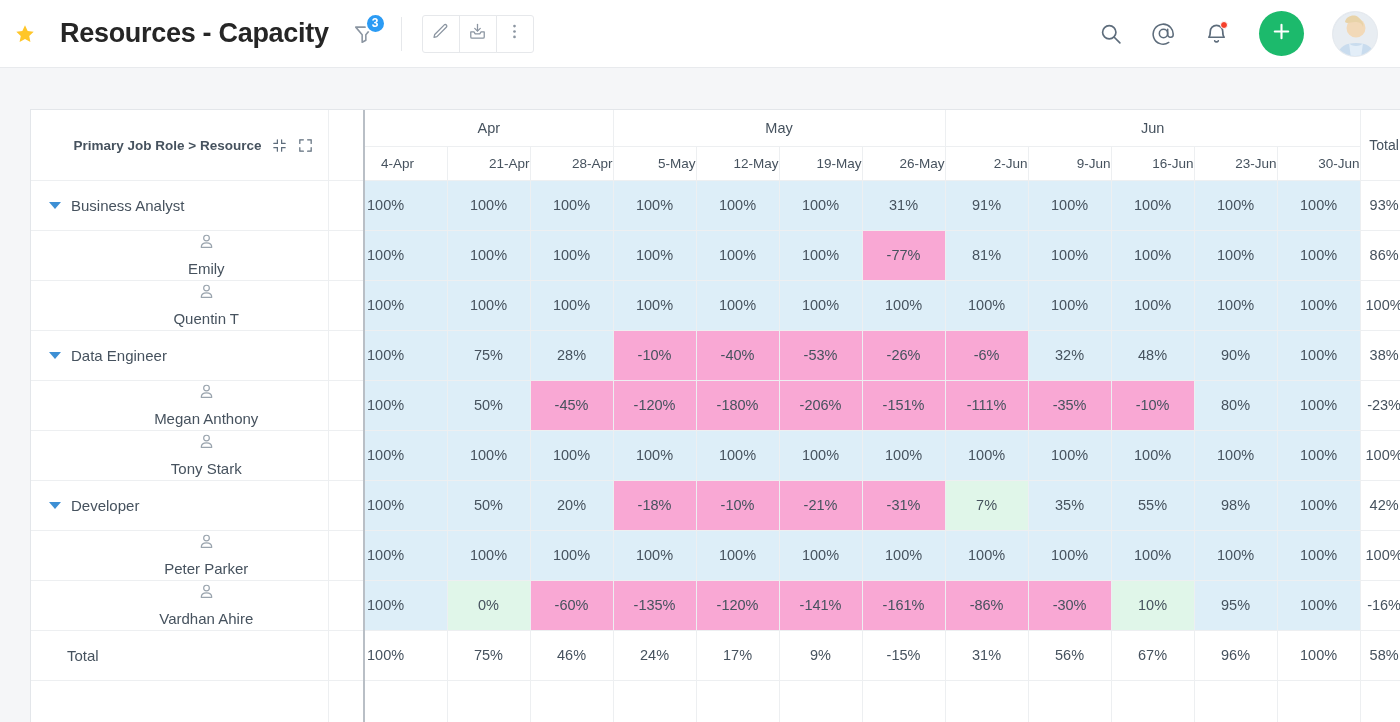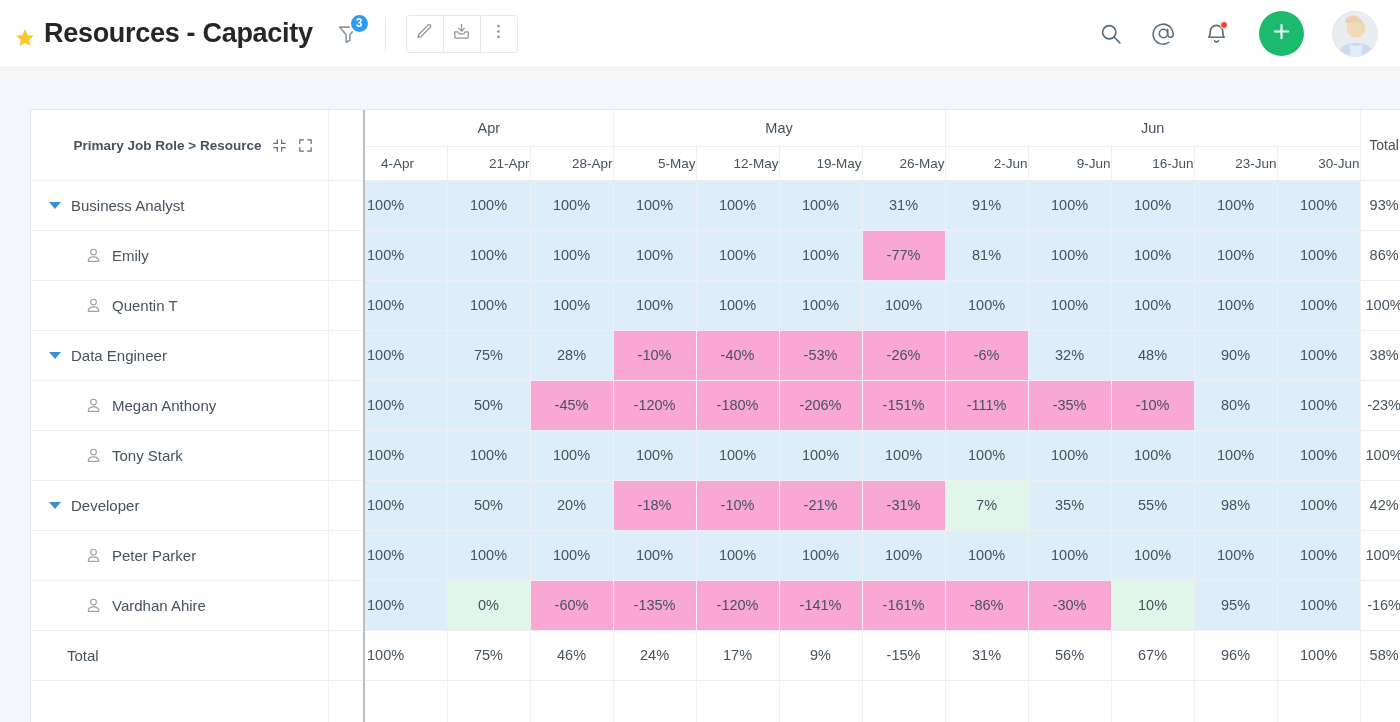--- a/index.html
+++ b/index.html
@@ -12,21 +12,21 @@
 
   
   .header {
     height: 68px; width: 1400px;
     background: #ffffff;
     border-bottom: 1px solid #e8eaed;
     display: flex; align-items: center;
     padding: 0 22px 0 14px;
     position: relative;
   }
-  .title-group { display: flex; align-items: flex-end; gap: 8px; }
+  .title-group { display: flex; align-items: center; gap: 24px; }
   .star-icon { width: 22px; height: 22px; color: #ffc629; display:block; }
   .page-title {
     font-size: 27px; font-weight: bold; color: #262626;
     letter-spacing: -0.3px; white-space: nowrap;
   }
   .filter-wrap { position: relative; margin-left: 24px; display:flex; align-items:center; }
   .filter-icon { width: 22px; height: 22px; color: #8b95a1; display:block; }
   .filter-badge {
     position: absolute; top: -10px; left: 12px;
     background: #2b9bf4; color: #fff;
@@ -113,21 +113,21 @@
     height: 70px; text-align: center; font-size: 14px; color: #46525e;
     background: #fff; font-weight: normal; vertical-align: middle;
     border-left: 1px solid #edeff1;
   }
 
   td.name-cell {
     padding-left: 18px; vertical-align: middle;
     font-size: 15px; color: #46525e; background: #fff;
   }
   .name-inner { display: flex; align-items: center; gap: 10px; }
-  .name-inner.child { padding-left: 36px; }
+  .name-inner.child { padding-left: 36px; flex-direction: column; }
   .name-inner.plain { padding-left: 18px; }
   .caret { width: 0; height: 0; border-left: 6px solid transparent; border-right: 6px solid transparent;
            border-top: 7px solid #3d8fd4; flex: none; cursor: pointer; }
   .person-icon { width: 17px; height: 17px; color: #9aa4ae; flex: none; display:block; }
 
   td.gap-cell { background: #fff; border-right: 2px solid #b9bfc6; }
 
   td.v { text-align: center; vertical-align: middle; font-size: 14.5px; color: #46525e; }
   td.v.first { text-align: left; padding-left: 2px; }
   td.v.blue  { background: #ddeef8; }

